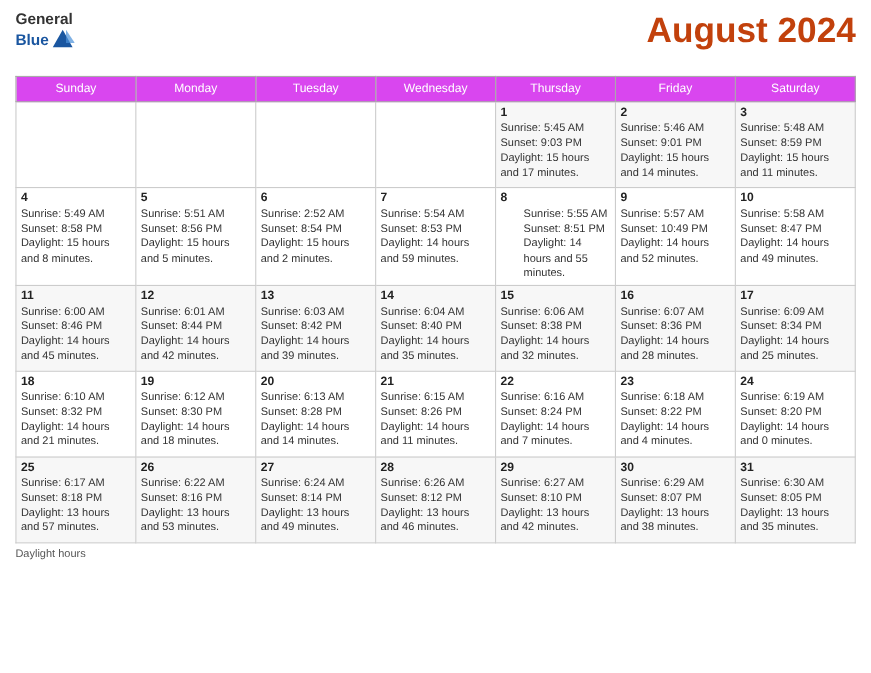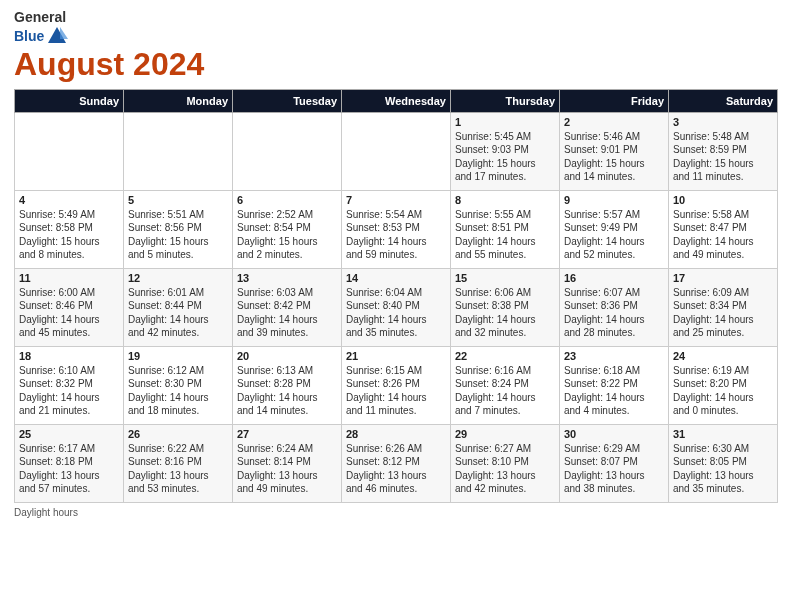--- a/index.html
+++ b/index.html
@@ -11,22 +11,21 @@
       overflow: hidden;
     }
     .container {
       width: 792px;
       padding: 10px 14px 8px 14px;
     }
     .header-row {
       display: flex;
       justify-content: space-between;
       align-items: flex-start;
-      margin-bottom: 6px;
-      flex-direction: column;
+      margin-bottom: 22px;
     }
     .logo {
       display: flex;
       align-items: center;
       gap: 4px;
     }
     .logo-text-general {
       font-size: 14px;
       font-weight: bold;
       color: #333;
@@ -50,26 +49,26 @@
     .subtitle {
       font-size: 15px;
       color: #444;
     }
     table {
       width: 100%;
       border-collapse: collapse;
       table-layout: fixed;
     }
     thead tr th {
-      background-color: #0f172a;
+      background-color: #d946ef;
       color: #fff;
       font-size: 11px;
-      font-weight: bold;
+      font-weight: normal;
       padding: 5px 4px;
-      text-align: right;
+      text-align: center;
       border: 1px solid #aaa;
     }
     tbody tr td {
       border: 1px solid #ccc;
       vertical-align: top;
       padding: 3px 4px;
       font-size: 9.5px;
       color: #222;
       height: 78px;
       background: #fff;
@@ -177,28 +176,28 @@
 Daylight: 15 hours and 2 minutes.</div>
           </td>
           <td>
             <span class="day-num">7</span>
             <div class="cell-content" style="white-space: pre-line;">Sunrise: 5:54 AM
 Sunset: 8:53 PM
 Daylight: 14 hours and 59 minutes.</div>
           </td>
           <td>
             <span class="day-num">8</span>
-            <div class="cell-content" style="white-space: pre-line;">Sunrise: 5:55 AM
+            <div class="cell-content" style="white-space: pre-line; margin-left: 21px;">Sunrise: 5:55 AM
 Sunset: 8:51 PM
 Daylight: 14 hours and 55 minutes.</div>
           </td>
           <td>
             <span class="day-num">9</span>
             <div class="cell-content" style="white-space: pre-line;">Sunrise: 5:57 AM
-Sunset: 9:49 PM
+Sunset: 10:49 PM
 Daylight: 14 hours and 52 minutes.</div>
           </td>
           <td>
             <span class="day-num">10</span>
             <div class="cell-content" style="white-space: pre-line;">Sunrise: 5:58 AM
 Sunset: 8:47 PM
 Daylight: 14 hours and 49 minutes.</div>
           </td>
         </tr>
         <tr>

